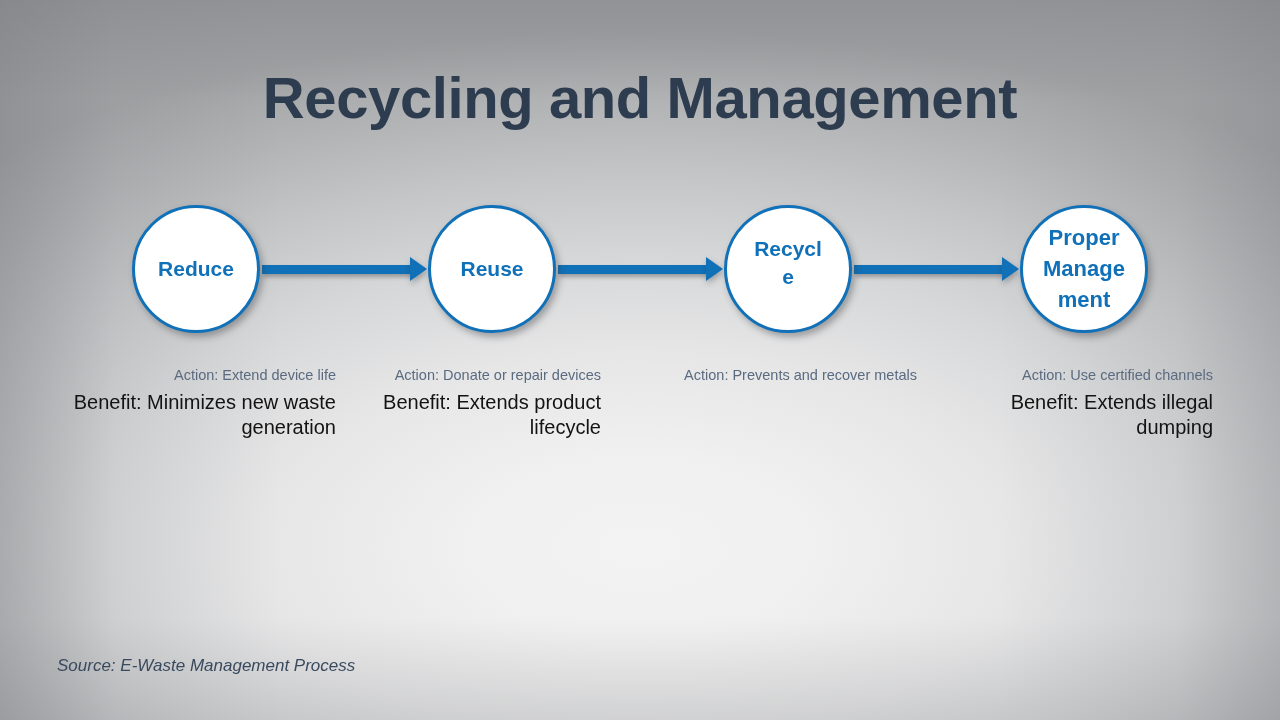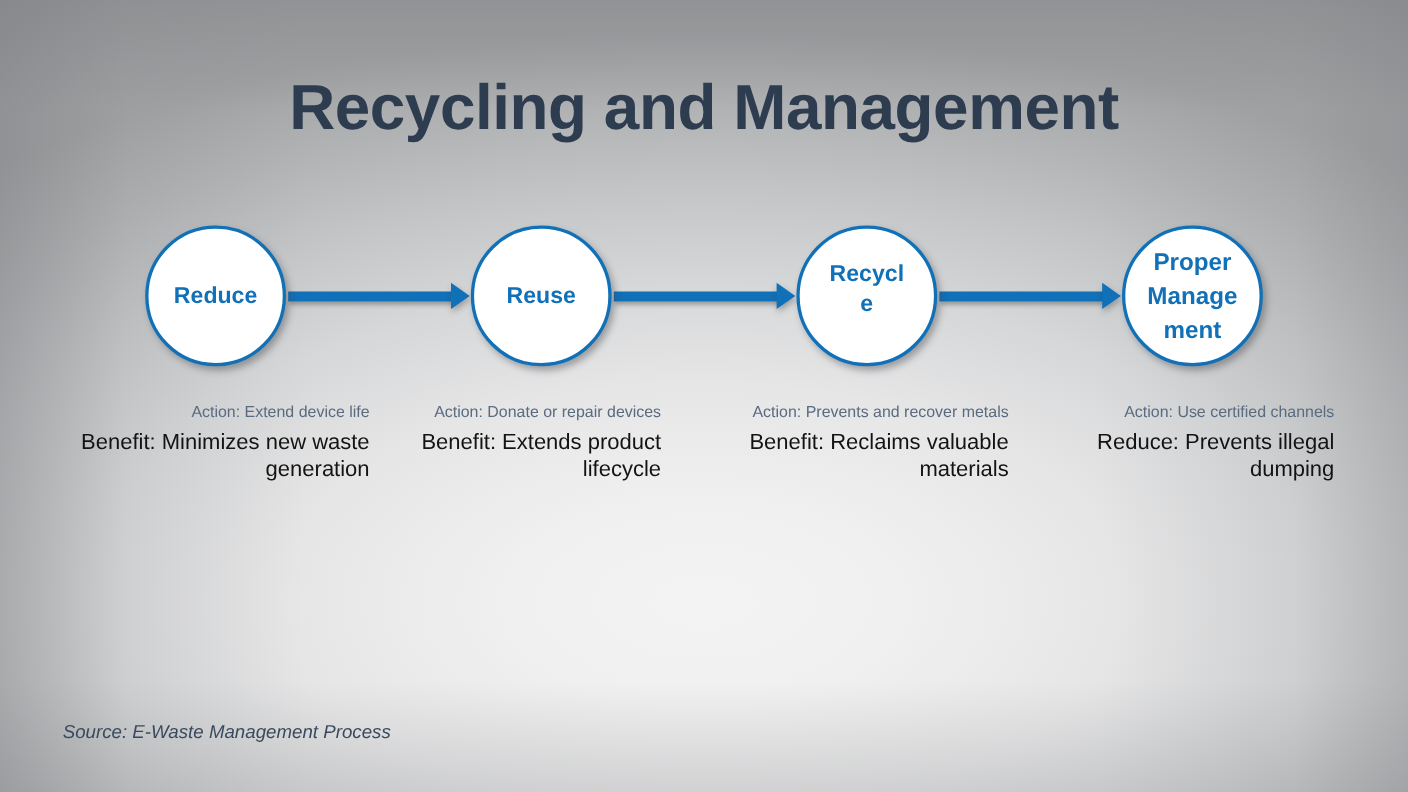--- a/index.html
+++ b/index.html
@@ -116,24 +116,23 @@
       <p class="benefit">Benefit: Minimizes new waste generation</p>
     </div>
 
     <div class="caption" style="left:381px;top:366px;width:220px;">
       <p class="action">Action: Donate or repair devices</p>
       <p class="benefit">Benefit: Extends product lifecycle</p>
     </div>
 
     <div class="caption" style="left:657px;top:366px;width:260px;">
       <p class="action">Action: Prevents and recover metals</p>
-      <p class="benefit">Benefit: Reclaims valuable materials</p>
     </div>
 
     <div class="caption" style="left:953px;top:366px;width:260px;">
       <p class="action">Action: Use certified channels</p>
-      <p class="benefit">Reduce: Prevents illegal dumping</p>
+      <p class="benefit">Benefit: Extends illegal dumping</p>
     </div>
 
   </div>
 
   <div class="source">Source: E-Waste Management Process</div>
 </div>
 
 </body></html>

